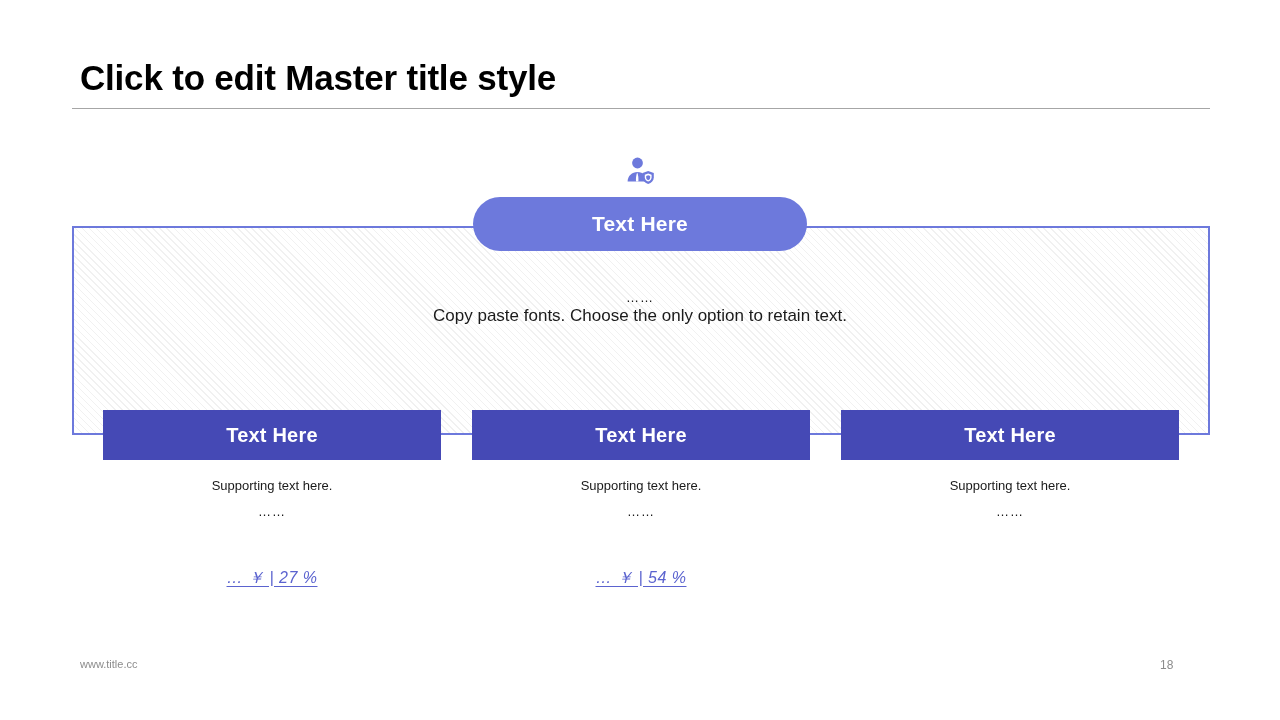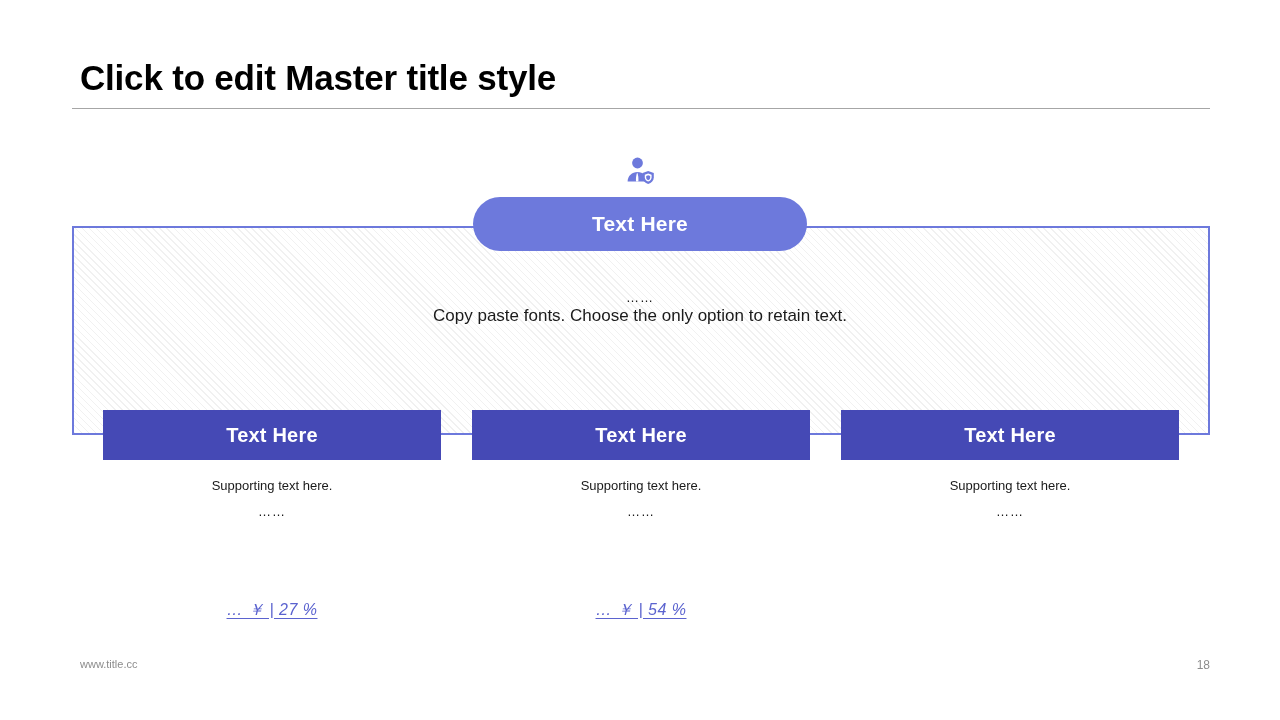--- a/index.html
+++ b/index.html
@@ -170,37 +170,35 @@
   }
   .col-link {
     display: inline-block;
     font-size: 16px;
     font-style: italic;
     color: #5b63cf;
     text-decoration: underline;
     text-underline-offset: 3px;
     letter-spacing: 0.5px;
     cursor: pointer;
-    margin-top: 32px;
   }
 
   
   .footer-url {
     position: absolute;
     left: 80px;
     top: 658px;
     font-size: 11px;
     color: #8c8c8c;
   }
   .footer-page {
     position: absolute;
     left: 1160px;
     top: 658px;
     width: 50px;
-    text-align: right;
     font-size: 12px;
     color: #8c8c8c;
   }
 </style>
 </head>
 <body>
 
 <div id="slide">
 
   <div class="title">Click to edit Master title style</div>

